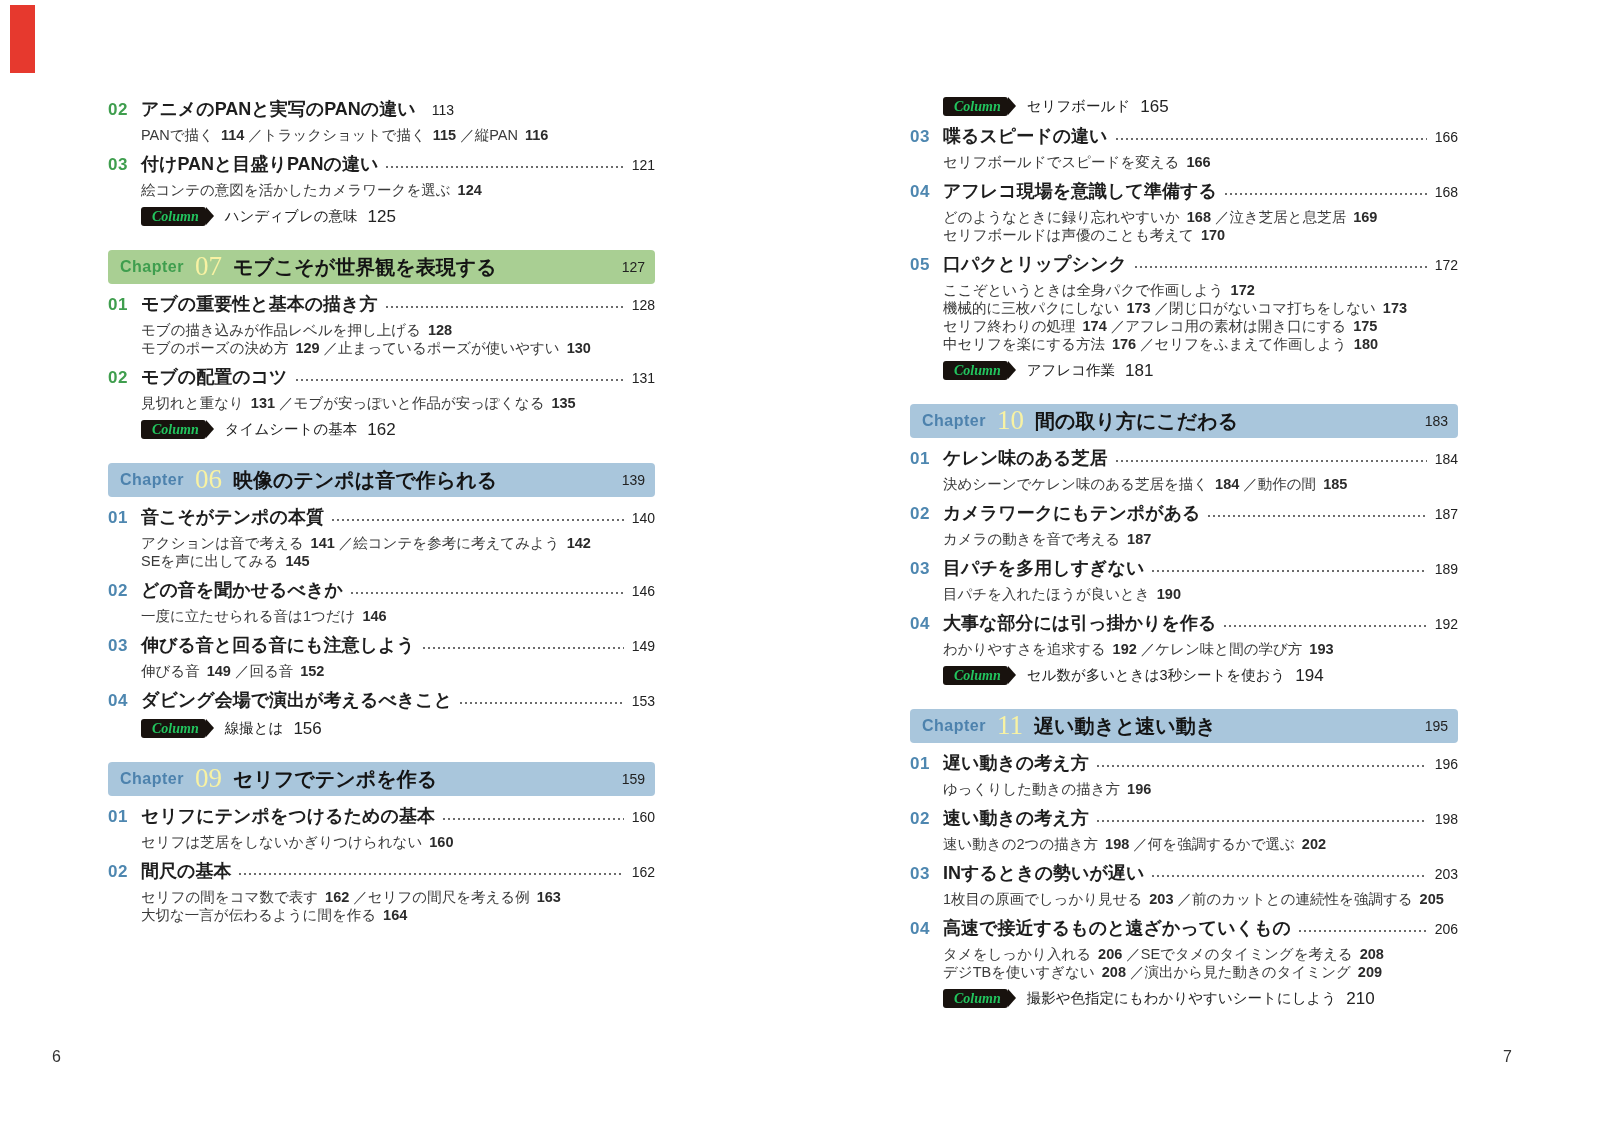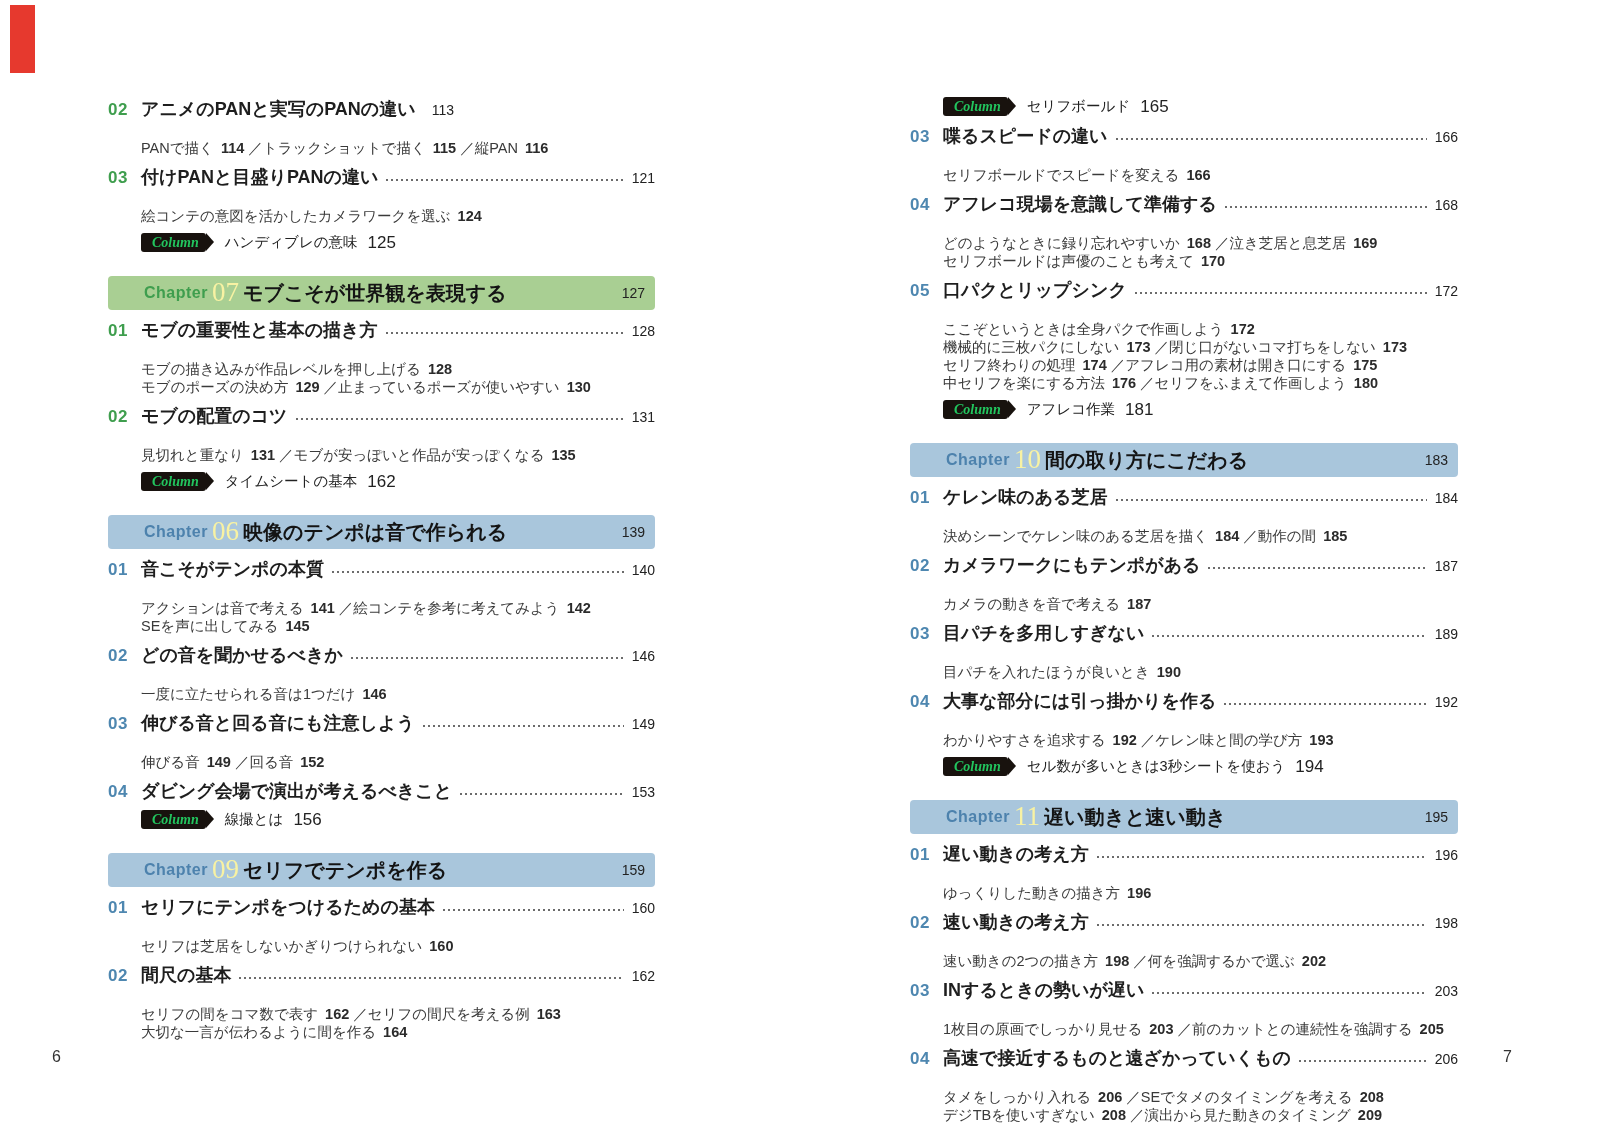--- a/index.html
+++ b/index.html
@@ -11,42 +11,42 @@
   .index-tab{position:absolute;left:10px;top:5px;width:25px;height:68px;background:#e6392e;}
   .toc-col{position:absolute;top:89px;}
   .col-left{left:108px;width:547px;}
   .col-right{left:910px;width:548px;}
 
   
   .chapter-bar{display:flex;align-items:center;height:34px;border-radius:4px;
     margin-top:24px;padding:0 10px 0 12px;}
   .chapter-bar.green{background:#a9cf93;}
   .chapter-bar.blue{background:#a9c6dc;}
-  .ch-label{font-size:16px;font-weight:bold;letter-spacing:.5px;margin-left:24px;}
+  .ch-label{font-size:16px;font-weight:bold;letter-spacing:.5px;}
   .green .ch-label{color:#3f9e4e;}
   .blue .ch-label{color:#4d82ad;}
   .ch-num{font-family:"Liberation Serif","DejaVu Serif",serif;font-size:27px;line-height:1;
-    color:#f8f2a3;margin:0 4px;transform:translateY(-1px);}
+    color:#f8f2a3;margin:0 11px;transform:translateY(-1px);}
   .ch-title{font-size:20px;font-weight:bold;color:#141414;flex:1;white-space:nowrap;}
   .ch-page{font-size:14px;color:#222;}
 
   
   .entry{margin-top:10px;}
   .entry-head{display:flex;align-items:baseline;font-weight:bold;font-size:18px;line-height:20px;}
   .entry-head .num{width:33px;flex:0 0 33px;font-size:17px;letter-spacing:.5px;}
   .entry.green .num{color:#3f9e4e;}
   .entry.blue .num{color:#4e87b0;}
   .entry-head .title{white-space:nowrap;}
   .leader{flex:1;height:2px;margin:0 8px;align-self:center;margin-top:4px;
     background:repeating-linear-gradient(to right,#6b6b6b 0 2px,transparent 2px 5px);}
   .gap{width:16px;flex:0 0 16px;}
   .filler{flex:1;}
   .entry-head .page{font-size:14px;font-weight:normal;color:#222;}
 
-  .subs{margin-top:19px;padding-left:33px;}
+  .subs{margin-top:6px;padding-left:33px;}
   .sub-line{font-size:14.5px;line-height:18px;color:#3a3a3a;white-space:nowrap;}
   .sub-page{font-weight:bold;margin-left:7px;color:#2b2b2b;}
   .sep{margin-left:4px;}
 
   
   .col-row{display:flex;align-items:center;margin-top:8px;padding-left:33px;
     font-size:14.5px;color:#222;height:19px;}
   .badge{position:relative;background:#18120e;color:#22c55e;border-radius:3px;
     font-family:"Liberation Serif","DejaVu Serif",serif;font-style:italic;font-weight:bold;
     font-size:14px;line-height:19px;padding:0 7px 0 11px;margin-right:19px;}

